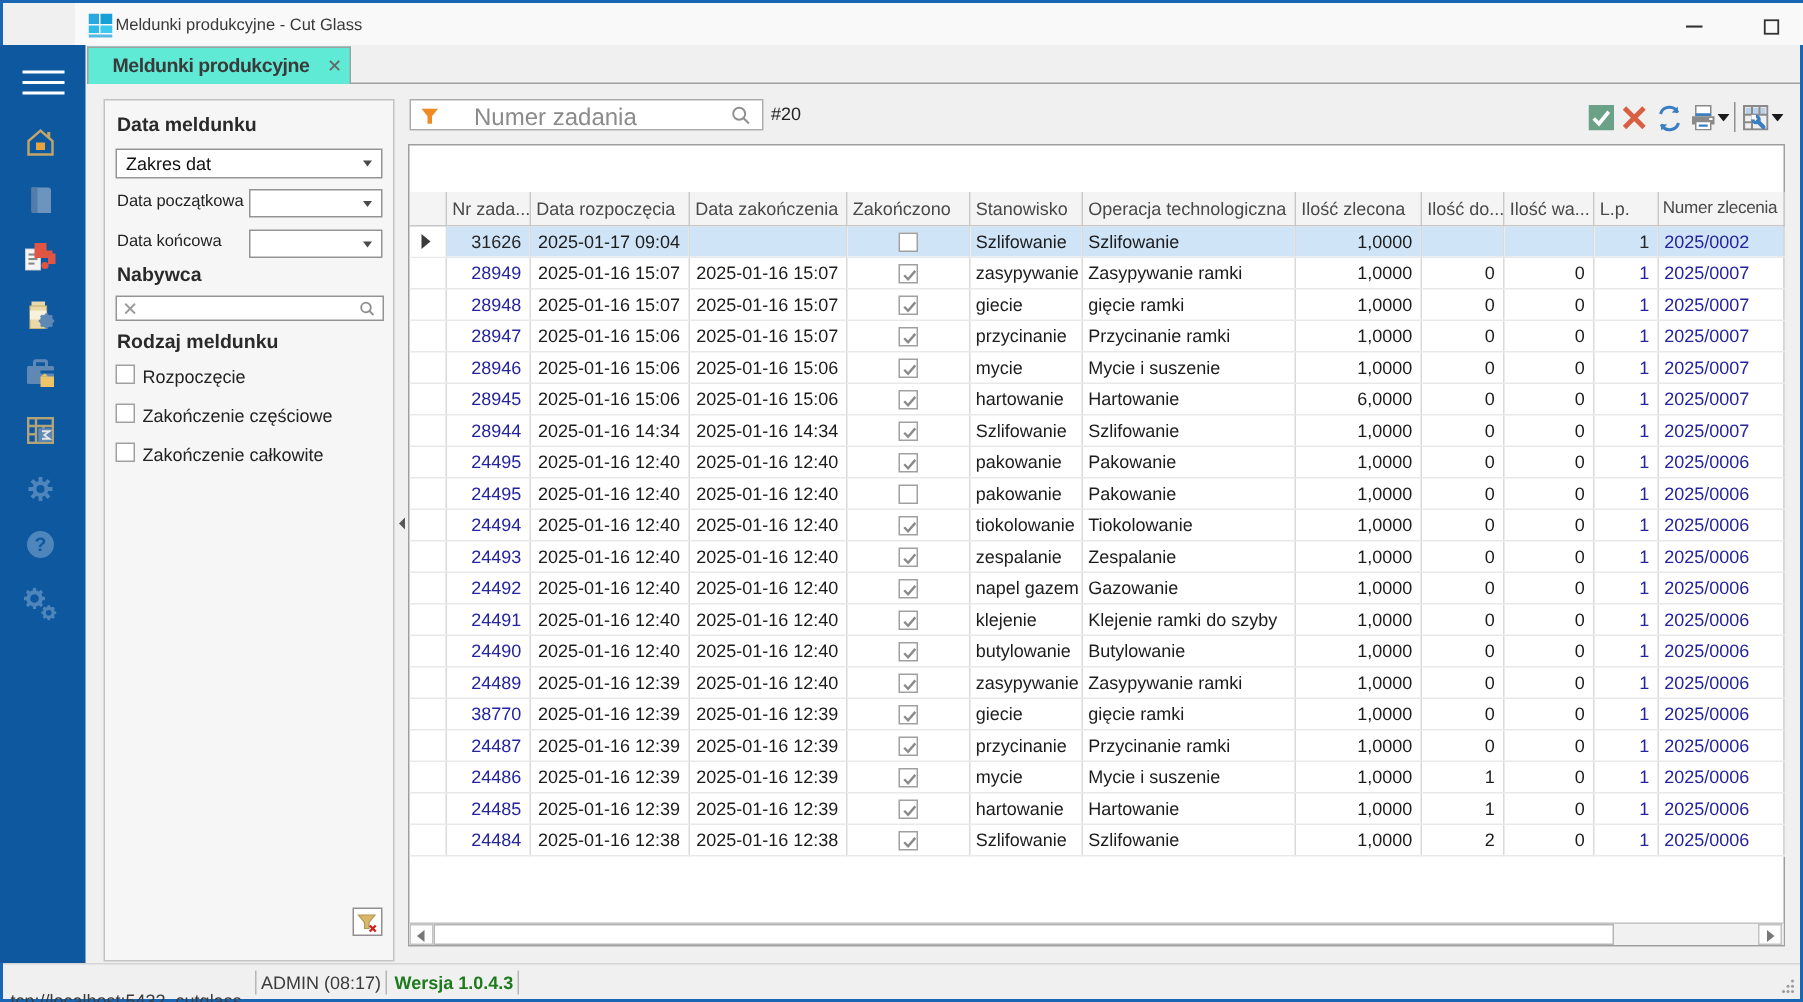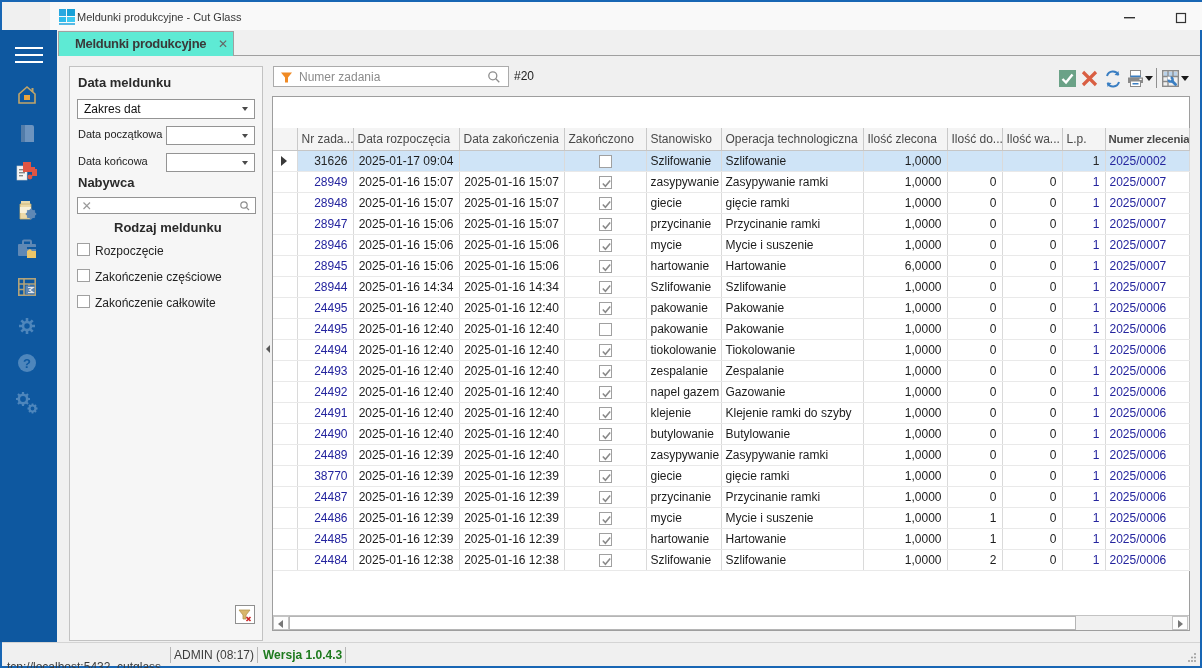--- a/index.html
+++ b/index.html
@@ -23,21 +23,21 @@
 #panel{position:absolute;left:69px;top:66px;width:194px;height:575px;background:#f6f6f6;border:1px solid #c2c2c2;}
 #panel .b{font-weight:bold;font-size:13px;color:#2a2a2a;position:absolute;left:8px;}
 #panel .l{font-size:11px;color:#222;position:absolute;left:8px;}
 .combo{position:absolute;background:#fff;border:1px solid #949494;}
 .combo .car{position:absolute;right:6px;top:50%;margin-top:-2px;width:0;height:0;border-left:3.5px solid transparent;border-right:3.5px solid transparent;border-top:4.5px solid #4a4a4a;}
 .cbx{display:inline-block;width:13px;height:13px;background:#fff;border:1px solid #a0a0a0;vertical-align:middle;}
 .pcb{position:absolute;left:7px;}
 .pcl{position:absolute;left:25px;font-size:12px;color:#222;}
 
 #search{position:absolute;left:273px;top:66px;width:236px;height:21px;background:#fff;border:1px solid #ababab;}
-#search .ph{position:absolute;left:25px;top:3px;font-size:12px;color:#8b8b8b;}
+#search .ph{position:absolute;left:42px;top:3px;font-size:16px;color:#8b8b8b;}
 #h20{position:absolute;left:514px;top:69px;font-size:12px;color:#222;}
 .tbico{position:absolute;top:70px;}
 
 #grid{position:absolute;left:272px;top:96px;width:918px;height:535px;background:#fff;border:1px solid #9e9e9e;}
 #grouppanel{position:absolute;left:0;top:0;width:916px;height:30px;background:#f2f2f2;border-bottom:1px solid #c6c6c6;}
 #grouppanel .t{position:absolute;left:7px;top:7px;font-size:12.5px;color:#606060;}
 table#tbl{position:absolute;left:0;top:31px;border-collapse:collapse;table-layout:fixed;width:916px;}
 #tbl col.c0{width:24px}#tbl col.c1{width:56px}#tbl col.c2{width:106px}#tbl col.c3{width:105px}#tbl col.c4{width:82px}#tbl col.c5{width:75px}#tbl col.c6{width:142px}#tbl col.c7{width:84px}#tbl col.c8{width:55px}#tbl col.c9{width:60px}#tbl col.c10{width:43px}#tbl col.c11{width:84px}
 #tbl th{height:22px;background:#f4f4f4;border-bottom:1px solid #c6c6c6;border-right:1px solid #c9c9c9;font-weight:normal;font-size:12px;color:#494949;text-align:left;padding:0 0 0 4px;white-space:nowrap;overflow:hidden;}
 #tbl th.ind{border-right:1px solid #c9c9c9;}
@@ -165,21 +165,21 @@
   <div class="b" style="top:108px;">Nabywca</div>
   <div class="combo" style="left:7px;top:130px;width:179px;height:17px;">
      <svg style="position:absolute;left:4px;top:3px;" width="10" height="10" viewBox="0 0 10 10">
         <path d="M1.5 1.5 L8 8 M8 1.5 L1.5 8" stroke="#9a9a9a" stroke-width="1.2"></path>
       </svg>
      <svg style="position:absolute;right:4px;top:2px;" width="12" height="12" viewBox="0 0 12 12">
         <circle cx="5" cy="5" r="3.2" fill="none" stroke="#8e8e8e" stroke-width="1.2"></circle>
         <path d="M7.4 7.4 L10 10" stroke="#8e8e8e" stroke-width="1.2"></path>
       </svg>
   </div>
-  <div class="b" style="top:153px;margin-left:36px;">Rodzaj meldunku</div>
+  <div class="b" style="top:153px;">Rodzaj meldunku</div>
   <div class="cbx pcb" style="top:176px;"></div>
     <div class="pcl" style="top:177px;">Rozpoczęcie</div>
   <div class="cbx pcb" style="top:202px;"></div>
     <div class="pcl" style="top:203px;">Zakończenie częściowe</div>
   <div class="cbx pcb" style="top:228px;"></div>
     <div class="pcl" style="top:229px;">Zakończenie całkowite</div>
   <div style="position:absolute;left:165px;top:538px;width:20px;height:19px;border:1px solid #8f8f8f;background:#fff;">
     <svg width="17" height="17" viewBox="0 0 17 17">
         <path d="M3 4 L14 4 L10 9 L10 13 L7 13 L7 9 Z" fill="#d8b76a" stroke="#b49552" stroke-width="0.8"></path>
         <path d="M10.5 11 L14.5 15 M14.5 11 L10.5 15" stroke="#cc2222" stroke-width="1.6"></path>
@@ -260,21 +260,21 @@
           <th>Nr zada...</th>
           <th>Data rozpoczęcia</th>
           <th>Data zakończenia</th>
           <th>Zakończono</th>
           <th>Stanowisko</th>
           <th>Operacja technologiczna</th>
           <th>Ilość zlecona</th>
           <th>Ilość do...</th>
           <th>Ilość wa...</th>
           <th>L.p.</th>
-          <th style="font-size:11.4px;letter-spacing:-0.2px;padding-left:3px;font-weight:bold;">Numer zlecenia</th>
+          <th style="font-size:11.4px;letter-spacing:-0.2px;padding-left:3px;">Numer zlecenia</th>
         </tr>
 <tr class="sel">
           <td class="ind">
             <div class="rowptr"></div>
           </td>
           <td class="num" style="color:#262626;">31626</td>
           <td class="ctr">2025-01-17 09:04</td>
           <td class="ctr"></td>
           <td class="cc"><span class="cbx"></span></td>
           <td class="lft">Szlifowanie</td>

